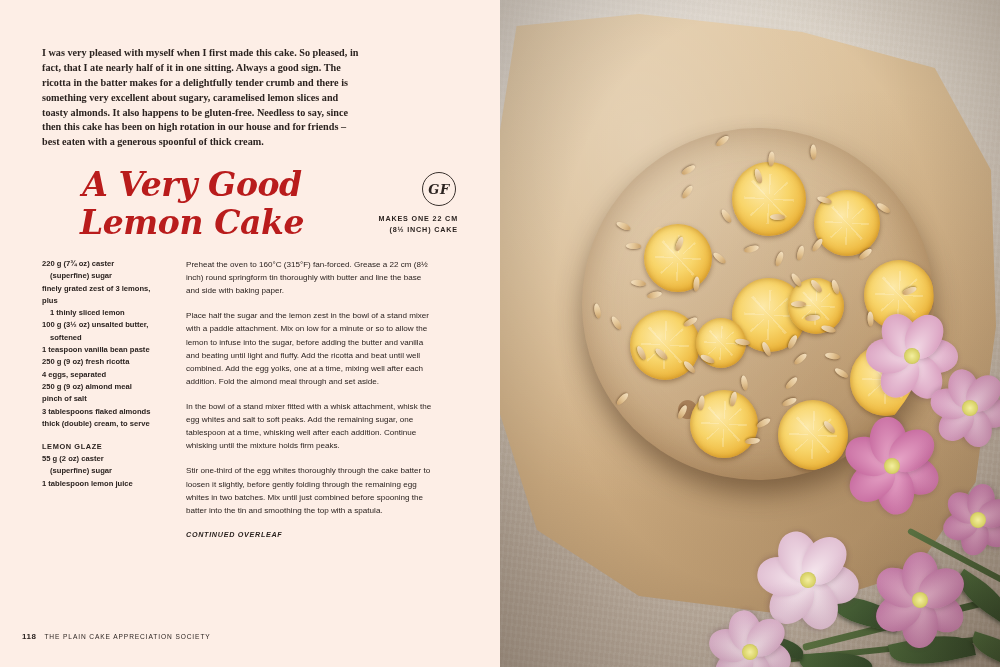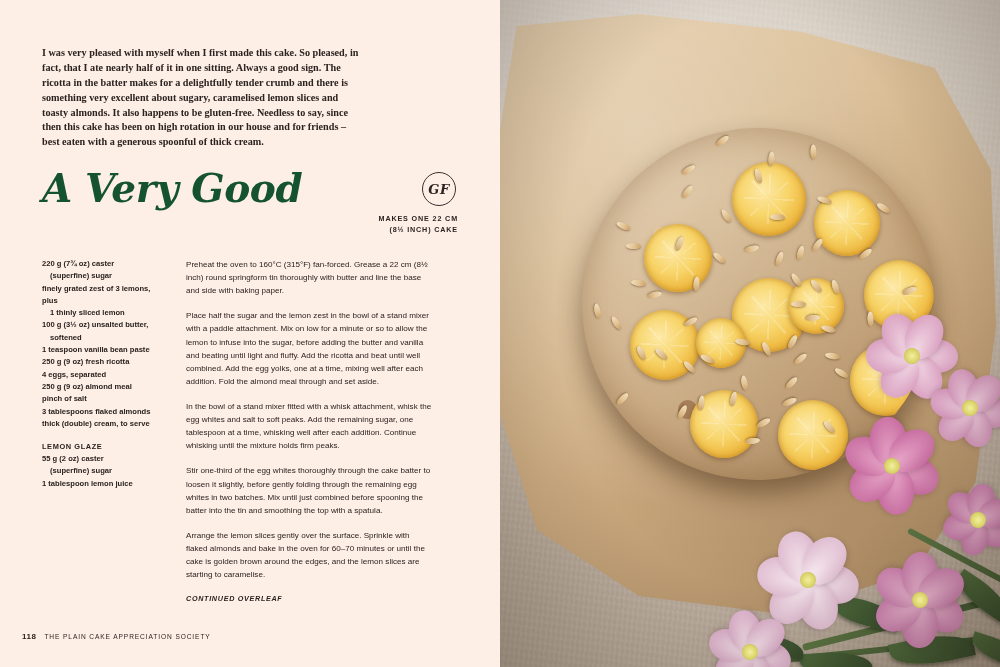--- a/index.html
+++ b/index.html
@@ -31,24 +31,25 @@
   }
 
   .title-block {
     position: absolute;
     left: 42px; top: 166px; width: 300px;
   }
   .title-line {
     font-family: "DejaVu Serif", serif;
     font-style: italic;
     font-weight: bold;
-    font-size: 39px;
+    font-size: 33px;
     line-height: 1.16;
     letter-spacing: -0.4px;
-    color: #14532d;
+    color: #b91c1c;
+    text-align: center;
   }
 
   .gf-badge {
     position: absolute;
     right: 44px; top: 172px;
     width: 34px; height: 34px;
     border: 1.4px solid #3a322e;
     border-radius: 50%;
     display: flex; align-items: center; justify-content: center;
   }
@@ -256,20 +257,21 @@
 <body>
 
 <div class="spread">
 
   <div class="page-left">
 
     <div class="intro">I was very pleased with myself when I first made this cake. So pleased, in fact, that I ate nearly half of it in one sitting. Always a good sign. The ricotta in the batter makes for a delightfully tender crumb and there is something very excellent about sugary, caramelised lemon slices and toasty almonds. It also happens to be gluten-free. Needless to say, since then this cake has been on high rotation in our house and for friends – best eaten with a generous spoonful of thick cream.</div>
 
     <div class="title-block">
       <div class="title-line">A Very Good</div>
+      <div class="title-line">Lemon Cake</div>
     </div>
 
     <div class="gf-badge">
       <span>GF</span>
     </div>
 
     <div class="makes">
       <div>MAKES ONE 22 CM</div>
       <div>(8½ INCH) CAKE</div>
     </div>
@@ -293,21 +295,20 @@
         <div class="ing-item">55 g (2 oz) caster</div>
         <div class="ing-sub">(superfine) sugar</div>
         <div class="ing-item">1 tablespoon lemon juice</div>
       </div>
 
     <div class="method" id="method-root">
         <p>Preheat the oven to 160°C (315°F) fan-forced. Grease a 22 cm (8½ inch) round springform tin thoroughly with butter and line the base and side with baking paper.</p>
         <p>Place half the sugar and the lemon zest in the bowl of a stand mixer with a paddle attachment. Mix on low for a minute or so to allow the lemon to infuse into the sugar, before adding the butter and vanilla and beating until light and fluffy. Add the ricotta and beat until well combined. Add the egg yolks, one at a time, mixing well after each addition. Fold the almond meal through and set aside.</p>
         <p>In the bowl of a stand mixer fitted with a whisk attachment, whisk the egg whites and salt to soft peaks. Add the remaining sugar, one tablespoon at a time, whisking well after each addition. Continue whisking until the mixture holds firm peaks.</p>
         <p>Stir one-third of the egg whites thoroughly through the cake batter to loosen it slightly, before gently folding through the remaining egg whites in two batches. Mix until just combined before spooning the batter into the tin and smoothing the top with a spatula.</p>
-        <p>Arrange the lemon slices gently over the surface. Sprinkle with flaked almonds and bake in the oven for 60–70 minutes or until the cake is golden brown around the edges, and the lemon slices are starting to caramelise.</p>
         <div class="continued">CONTINUED OVERLEAF</div>
       </div>
 
     <div class="footer">
       <div class="folio">118</div>
       <div class="book-title">THE PLAIN CAKE APPRECIATION SOCIETY</div>
     </div>
   </div>
 
   <div class="page-right">

